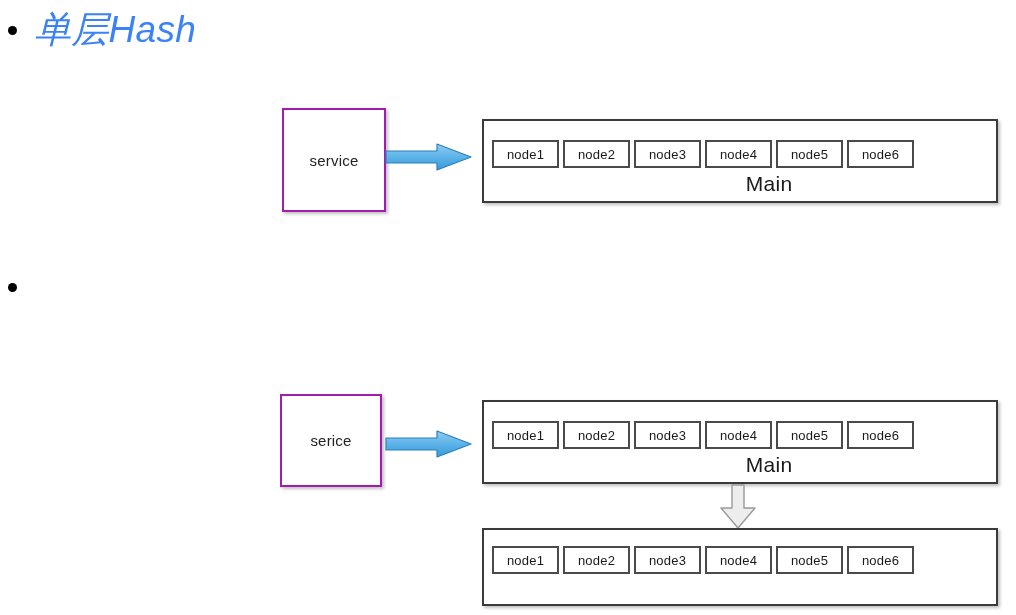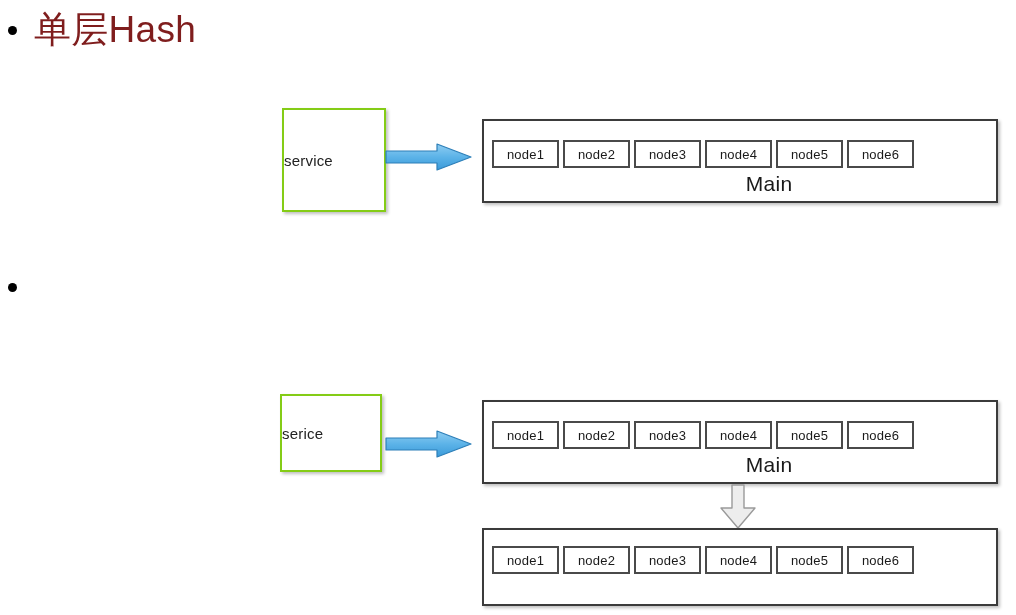--- a/index.html
+++ b/index.html
@@ -28,38 +28,39 @@
     height: 9px;
     border-radius: 50%;
     background: #000;
     margin-right: 17px;
     flex: none;
   }
   .bullet-text {
     font-size: 37px;
     line-height: 1.05;
     letter-spacing: 0.3px;
-    color: #7f1d1d;
+    color: #3b82f6;
+    font-style: italic;
   }
 
   #bullet-1 { left: 8px;  top: 11px; }
   #bullet-2 { left: 8px;  top: 283px; }
 
   
   .diagram { position: absolute; }
 
   
   .service-box {
     position: absolute;
     background: #ffffff;
-    border: 2px solid #84cc16;
+    border: 2px solid #a21caf;
     box-shadow: 2px 2px 3px rgba(0,0,0,0.25);
     display: flex;
     align-items: center;
-    justify-content: flex-start;
+    justify-content: center;
     box-sizing: border-box;
   }
   .service-label {
     font-size: 15px;
     color: #222;
     letter-spacing: 0.2px;
   }
 
   
   .blue-arrow {
@@ -146,21 +147,21 @@
   </div>
 
 </div>
 
 <div class="bullet-line" id="bullet-2">
   <span class="bullet-dot"></span>
 </div>
 
 <div class="diagram">
 
-  <div class="service-box" style="left:280px; top:394px; width:102px; height:78px;">
+  <div class="service-box" style="left:280px; top:394px; width:102px; height:93px;">
     <span class="service-label">serice</span>
   </div>
 
   <svg class="blue-arrow" style="left:385px; top:428px;" width="88" height="32" viewBox="0 0 88 32">
     <defs>
       <linearGradient id="bgrad2" x1="0" y1="0" x2="0" y2="1">
         <stop offset="0%" stop-color="#8fcdf2"></stop>
         <stop offset="50%" stop-color="#5cb3e8"></stop>
         <stop offset="100%" stop-color="#3a9ad9"></stop>
       </linearGradient>

